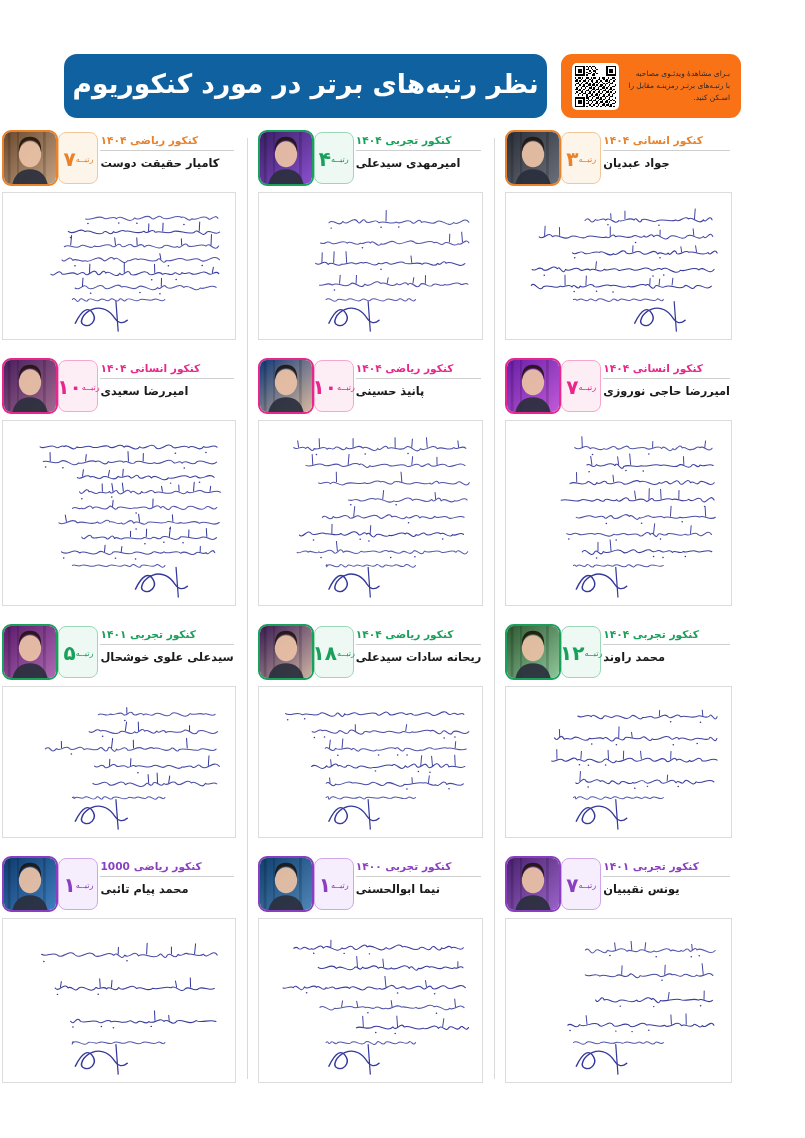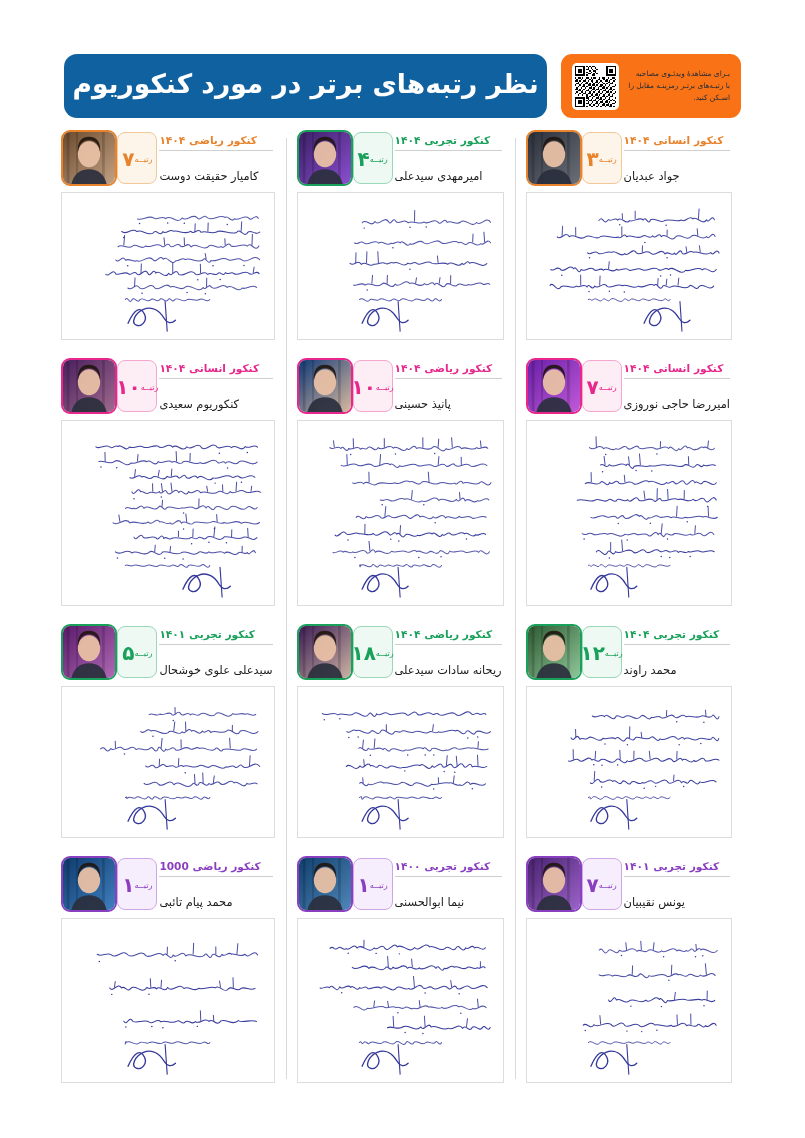--- a/index.html
+++ b/index.html
@@ -161,35 +161,34 @@
     line-height: 1.05;
   }
 
   .head-texts {
     flex: 1 1 auto;
     display: flex;
     flex-direction: column;
     justify-content: center;
     padding: 4px 2px 0 4px;
     min-width: 0;
-    gap: 13px;
   }
   .exam-line {
     font-size: 10.6px;
     font-weight: bold;
     color: var(--accent);
     text-align: left;
     white-space: nowrap;
     padding-bottom: 4px;
     border-bottom: 1.1px solid #cfcfcf;
     margin-bottom: 5px;
   }
   .person-name {
     font-size: 11.4px;
-    font-weight: normal;
+    font-weight: bold;
     color: #1a1a1a;
     text-align: left;
     white-space: nowrap;
   }
 
   
   .note {
     border: 1px solid #dcdcdc;
     background: #ffffff;
     margin-top: 6px;
@@ -1107,21 +1106,21 @@
       c 6 -14 12 -18 16 -9 c 3 7 -3 13 -8 11 c -5 -2 -2 -12 7 -16
       c 9 -4 16 2 20 9 c 3 5 7 6 11 2" fill="none" stroke="#35399b" stroke-width="1.35" stroke-linecap="round" stroke-linejoin="round"></path>
               <path d="M 100.1 110.0 l 2 30" fill="none" stroke="#35399b" stroke-width="1.1" stroke-linecap="round"></path>
             </svg>
       </div>
     </div>
         <div class="card" style="--accent: #e8268c; --accent-soft: #f5a7cf; --accent-bg: #fdeef6;">
       <div class="card-head">
         <div class="head-texts">
           <div class="exam-line">کنکور انسانی ۱۴۰۴</div>
-          <div class="person-name">کنکوریوم سعیدی</div>
+          <div class="person-name">امیررضا سعیدی</div>
         </div>
         <div class="rank-badge">
           <div class="rank-label">رتبــه</div>
           <div class="rank-num">۱۰</div>
         </div>
         <div class="avatar">
           <div class="photo">
             <svg viewBox="0 0 56 56" preserveAspectRatio="xMidYMid slice">
     <defs>
       <linearGradient id="pg377" x1="0" y1="0" x2="1" y2="1">

